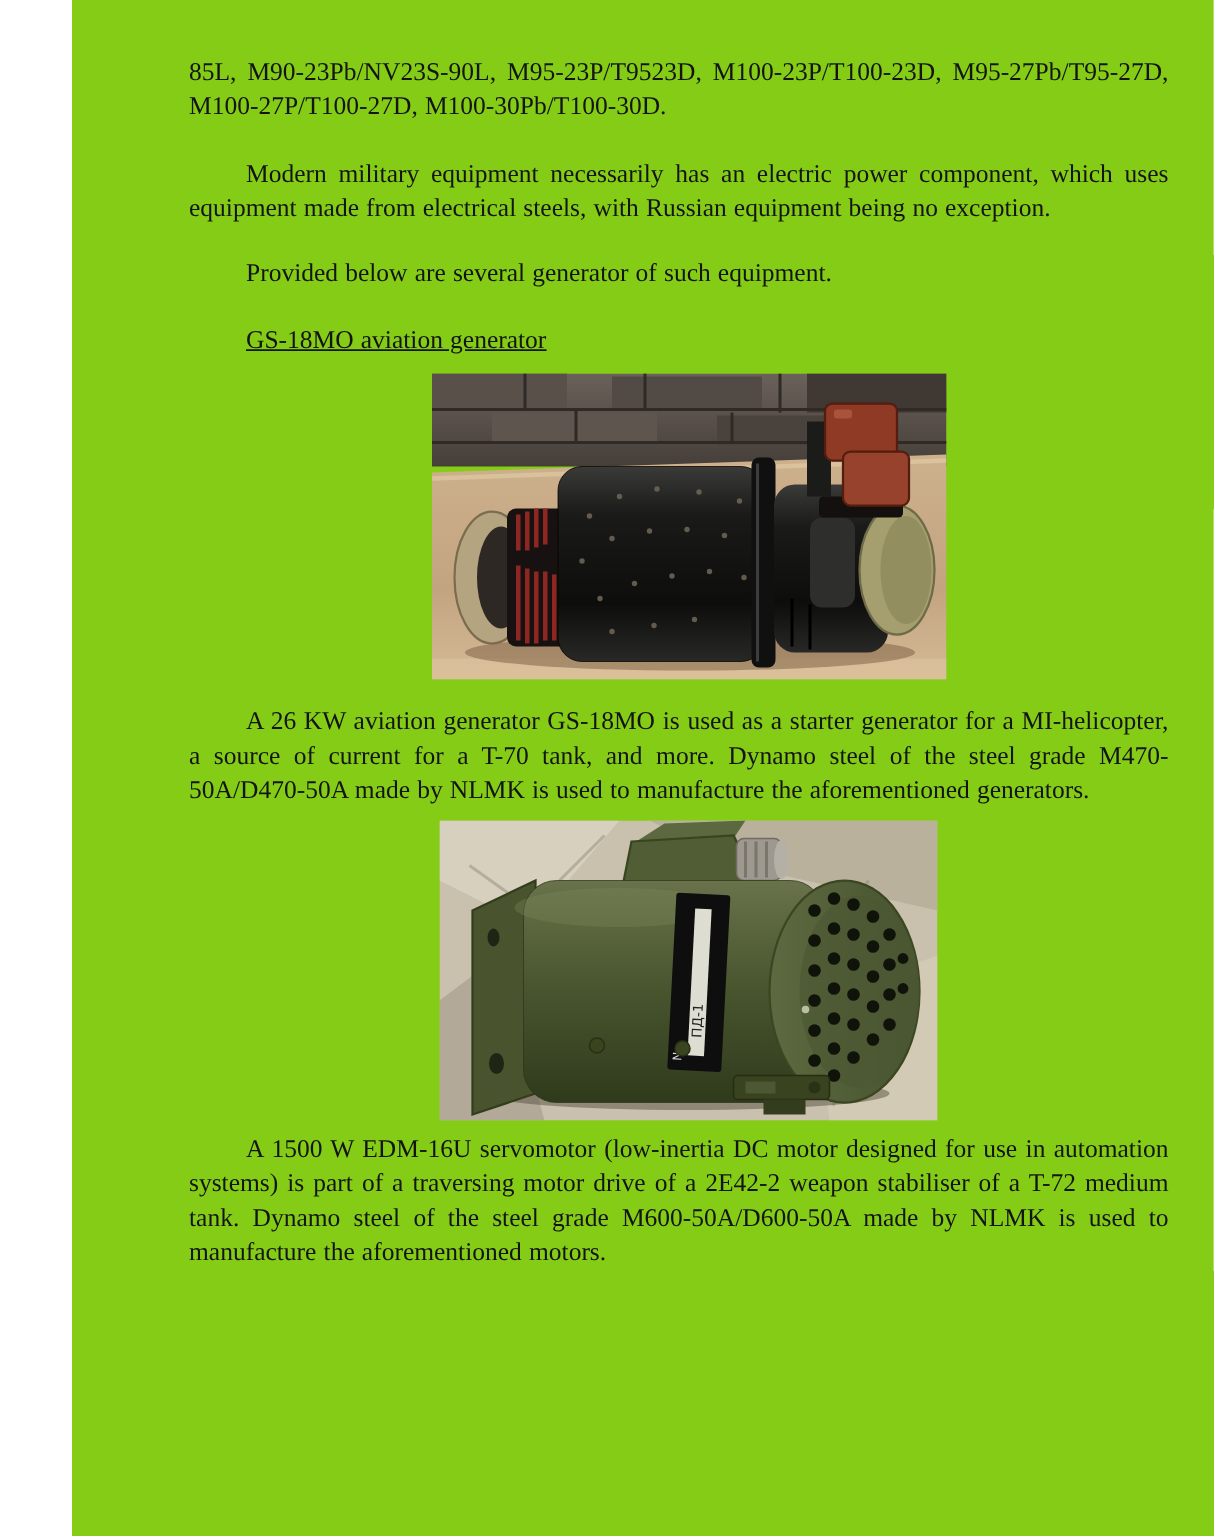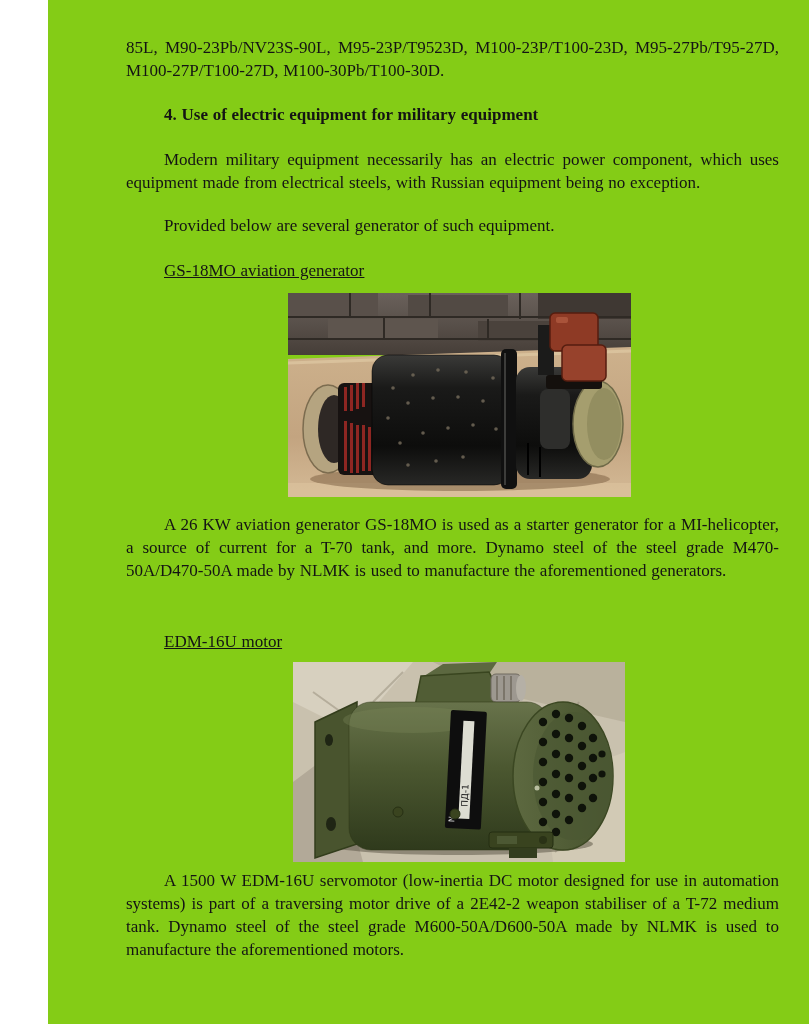--- a/index.html
+++ b/index.html
@@ -37,21 +37,20 @@
   .para-generator-desc{margin-top:16px;}
   .para-motor-desc{margin-top:7px;font-family:Liberation Serif, serif;}
 </style>
 </head>
 <body>
 
 <div class="page">
 
   <p class="para no-indent">85L, M90-23Pb/NV23S-90L, M95-23P/T9523D, M100-23P/T100-23D, M95-27Pb/T95-27D, M100-27P/T100-27D, M100-30Pb/T100-30D.</p>
 
-  <p class="para heading">4. Use of electric equipment for military equipment</p>
 
   <p class="para para-modern">Modern military equipment necessarily has an electric power component, which uses equipment made from electrical steels, with Russian equipment being no exception.</p>
 
   <p class="para para-examples">Provided below are several generator of such equipment.</p>
 
   <p class="para caption-generator"><span class="underlined">GS-18MO aviation generator</span></p>
 
   <figure class="photo photo-generator">
     <svg viewBox="0 0 343 204" xmlns="http://www.w3.org/2000/svg">
       <defs>
@@ -141,21 +140,20 @@
       <rect x="250" y="32" width="16" height="50" fill="#1b1b1a"></rect>
       <rect x="258" y="82" width="56" height="14" rx="3" fill="#14100d"></rect>
       <rect x="262" y="20" width="48" height="38" rx="5" fill="#8e3a25" stroke="#551d0f" stroke-width="1.5"></rect>
       <rect x="274" y="52" width="44" height="36" rx="5" fill="#97422c" stroke="#551d0f" stroke-width="1.5"></rect>
       <rect x="268" y="24" width="12" height="6" rx="2" fill="#b05a40" opacity="0.8"></rect>
     </svg>
   </figure>
 
   <p class="para para-generator-desc">A 26 KW aviation generator GS-18MO is used as a starter generator for a MI-helicopter, a source of current for a T-70 tank, and more. Dynamo steel of the steel grade M470-50A/D470-50A made by NLMK is used to manufacture the aforementioned generators.</p>
 
-  <p class="para caption-motor"><span class="underlined">EDM-16U motor</span></p>
 
   <figure class="photo photo-motor">
     <svg viewBox="0 0 332 200" xmlns="http://www.w3.org/2000/svg">
       <defs>
         <linearGradient id="g2body" x1="0" y1="0" x2="0" y2="1">
           <stop offset="0" stop-color="#68734b"></stop>
             <stop offset="0.45" stop-color="#4b5730"></stop>
             <stop offset="1" stop-color="#2f3a1c"></stop>
         </linearGradient>
         <linearGradient id="g2dome" x1="0" y1="0" x2="1" y2="0">

